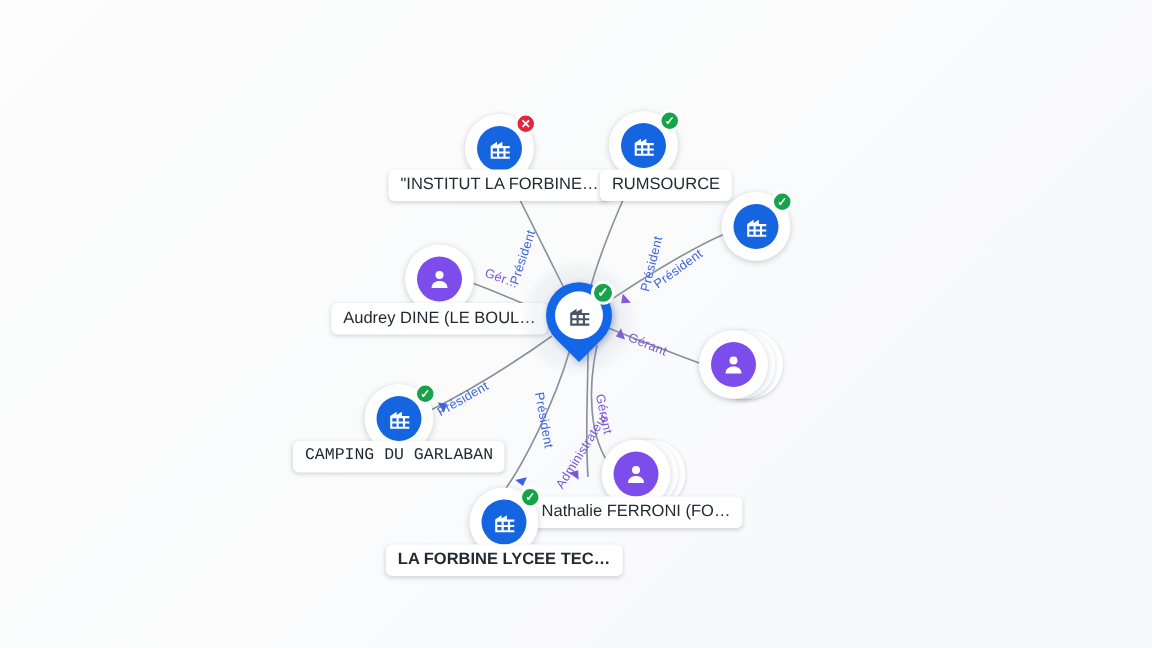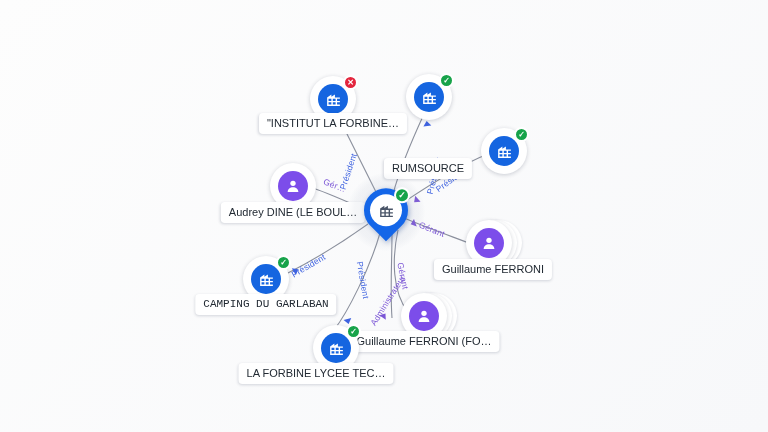--- a/index.html
+++ b/index.html
@@ -190,21 +190,21 @@
   <div class="node" style="left:429px;top:97px;">
     <div class="node-circle">
       <div class="icon-disc icon-company">
         <svg width="17" height="17" viewBox="0 0 24 24" fill="#fff">
             <path d="M3 21V9l6-4v3l5-3v4h7v12H3zm2-2h4v-3H5v3zm0-5h4v-3H5v3zm6 5h4v-3h-4v3zm0-5h4v-3h-4v3zm6 5h4v-3h-4v3zm0-5h4v-3h-4v3z"></path>
           </svg>
       </div>
     </div>
     <div class="badge badge-ok">✓</div>
   </div>
-  <div class="label" style="left:428px;top:113px;margin-top:45px;">RUMSOURCE</div>
+  <div class="label" style="left:444px;top:113px;">RUMSOURCE</div>
 
   <div class="node" style="left:504px;top:151px;">
     <div class="node-circle">
       <div class="icon-disc icon-company">
         <svg width="17" height="17" viewBox="0 0 24 24" fill="#fff">
             <path d="M3 21V9l6-4v3l5-3v4h7v12H3zm2-2h4v-3H5v3zm0-5h4v-3H5v3zm6 5h4v-3h-4v3zm0-5h4v-3h-4v3zm6 5h4v-3h-4v3zm0-5h4v-3h-4v3z"></path>
           </svg>
       </div>
     </div>
     <div class="badge badge-ok">✓</div>
@@ -227,21 +227,20 @@
     <div class="s2"></div>
     <div class="node-circle">
       <div class="icon-disc icon-person">
         <svg width="16" height="16" viewBox="0 0 24 24" fill="#fff">
             <circle cx="12" cy="8" r="4"></circle>
             <path d="M4 21c0-4.4 3.6-7 8-7s8 2.6 8 7H4z"></path>
           </svg>
       </div>
     </div>
   </div>
-  <div class="label" style="left:493px;top:259px;">Guillaume FERRONI</div>
 
   <div class="node" style="left:266px;top:279px;">
     <div class="node-circle">
       <div class="icon-disc icon-company">
         <svg width="17" height="17" viewBox="0 0 24 24" fill="#fff">
             <path d="M3 21V9l6-4v3l5-3v4h7v12H3zm2-2h4v-3H5v3zm0-5h4v-3H5v3zm6 5h4v-3h-4v3zm0-5h4v-3h-4v3zm6 5h4v-3h-4v3zm0-5h4v-3h-4v3z"></path>
           </svg>
       </div>
     </div>
     <div class="badge badge-ok">✓</div>
@@ -253,33 +252,33 @@
     <div class="s2"></div>
     <div class="node-circle">
       <div class="icon-disc icon-person">
         <svg width="16" height="16" viewBox="0 0 24 24" fill="#fff">
             <circle cx="12" cy="8" r="4"></circle>
             <path d="M4 21c0-4.4 3.6-7 8-7s8 2.6 8 7H4z"></path>
           </svg>
       </div>
     </div>
   </div>
-  <div class="label" style="left:424px;top:331px;">Guillaume FERRONI (FO…</div>
+  <div class="label" style="left:424px;top:331px;">Nathalie FERRONI (FO…</div>
 
   <div class="node" style="left:336px;top:348px;">
     <div class="node-circle">
       <div class="icon-disc icon-company">
         <svg width="17" height="17" viewBox="0 0 24 24" fill="#fff">
             <path d="M3 21V9l6-4v3l5-3v4h7v12H3zm2-2h4v-3H5v3zm0-5h4v-3H5v3zm6 5h4v-3h-4v3zm0-5h4v-3h-4v3zm6 5h4v-3h-4v3zm0-5h4v-3h-4v3z"></path>
           </svg>
       </div>
     </div>
     <div class="badge badge-ok">✓</div>
   </div>
-  <div class="label" style="left:316px;top:363px;">LA FORBINE LYCEE TEC…</div>
+  <div class="label" style="left:336px;top:363px;font-weight:bold;">LA FORBINE LYCEE TEC…</div>
 
   <div class="center-node" style="left:386px;top:212px;">
     <div class="center-halo"></div>
     <div class="pin">
       <div class="pin-shape"></div>
       <div class="pin-inner">
         <svg width="17" height="17" viewBox="0 0 24 24" fill="#4a5568">
             <path d="M3 21V9l6-4v3l5-3v4h7v12H3zm2-2h4v-3H5v3zm0-5h4v-3H5v3zm6 5h4v-3h-4v3zm0-5h4v-3h-4v3zm6 5h4v-3h-4v3zm0-5h4v-3h-4v3z"></path>
           </svg>
       </div>

